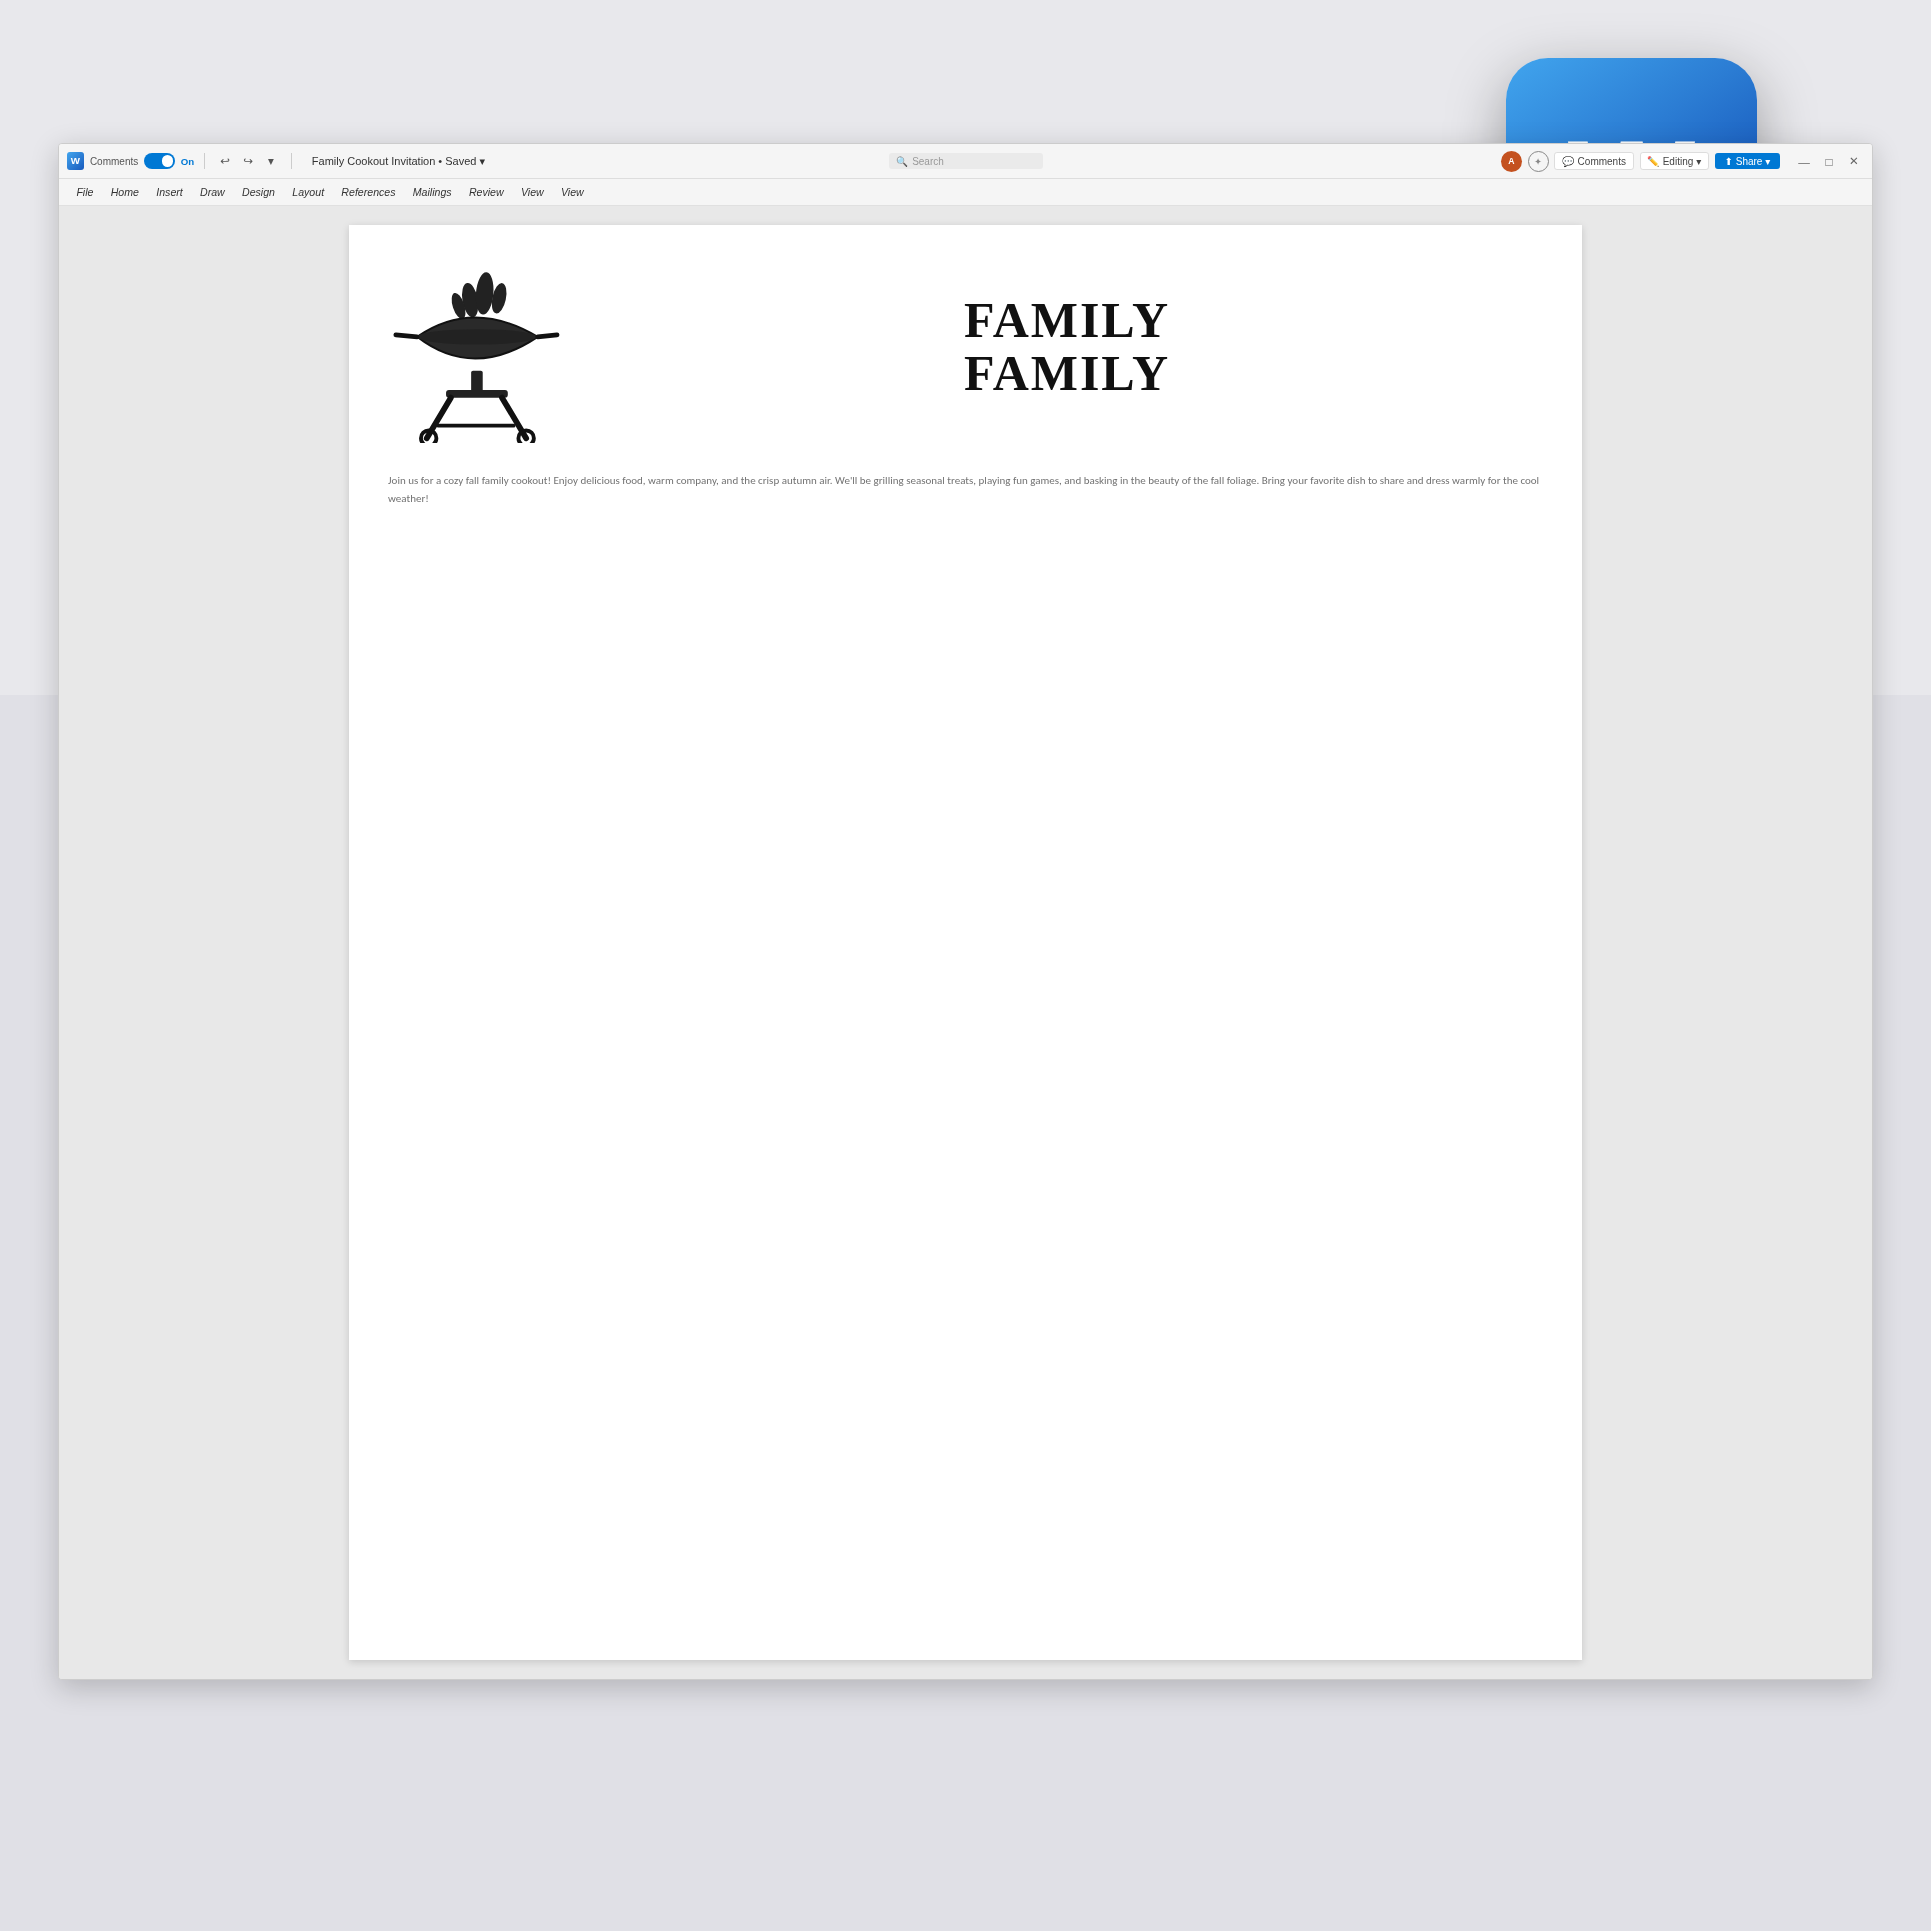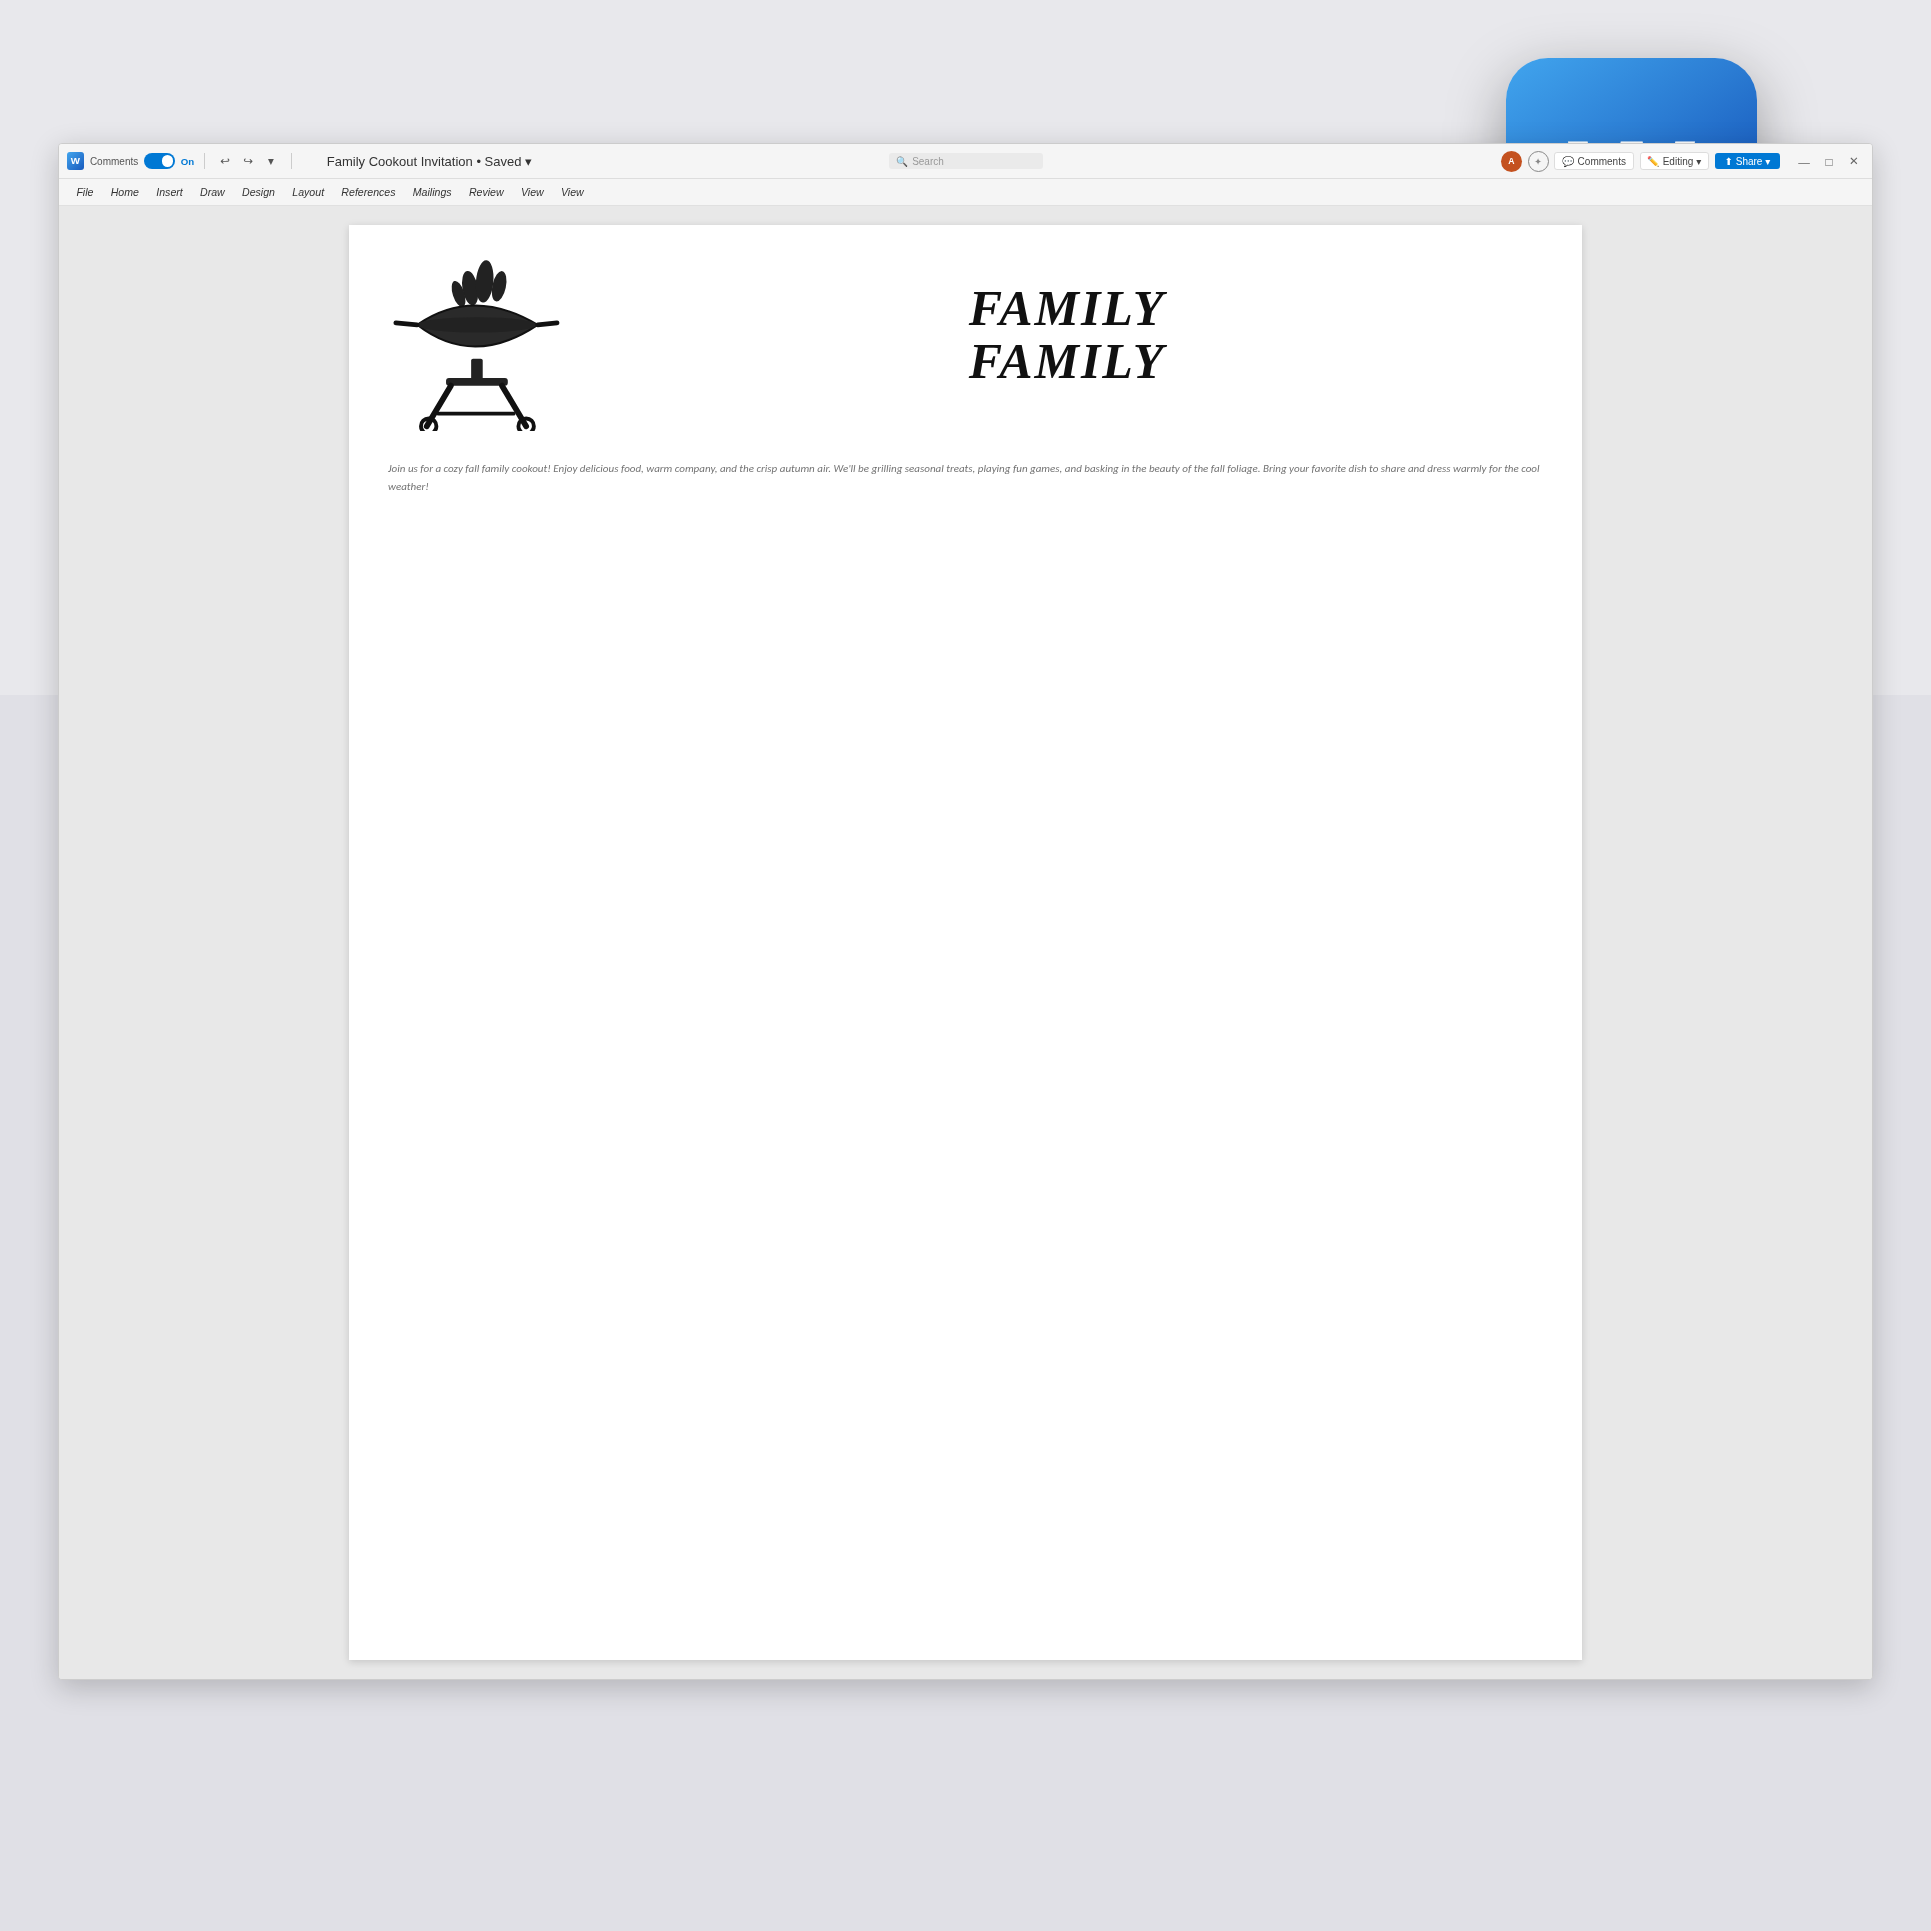--- a/index.html
+++ b/index.html
@@ -140,23 +140,23 @@
       height: 21px;
       display: flex;
       align-items: center;
       justify-content: center;
       font-size: 11.6px;
       color: #555;
       cursor: pointer;
       border-radius: 2.9px;
     }
     .doc-title {
-      font-size: 13px;
+      font-size: 11px;
       color: #333;
-      margin-left: 25px;
+      margin-left: 10px;
     }
     .title-bar-center {
       position: absolute;
       left: 50%;
       transform: translateX(-50%);
     }
     .search-box {
       display: flex;
       align-items: center;
       background: #eaeaea;
@@ -280,22 +280,21 @@
       padding: 19.3px 0;
       display: flex;
       justify-content: center;
       min-height: calc(100% - 62px);
     }
     .doc-page {
       background: white;
       width: 68%;
       min-height: 463px;
       box-shadow: 0 1.9px 7.7px rgba(0,0,0,0.15);
-      padding: 13px 39px;
-      font-style: italic;
+      padding: 25px 39px;
     }
 
     
     .doc-header {
       display: flex;
       align-items: center;
       gap: 29px;
       margin-bottom: 29px;
     }
     .grill-svg {

